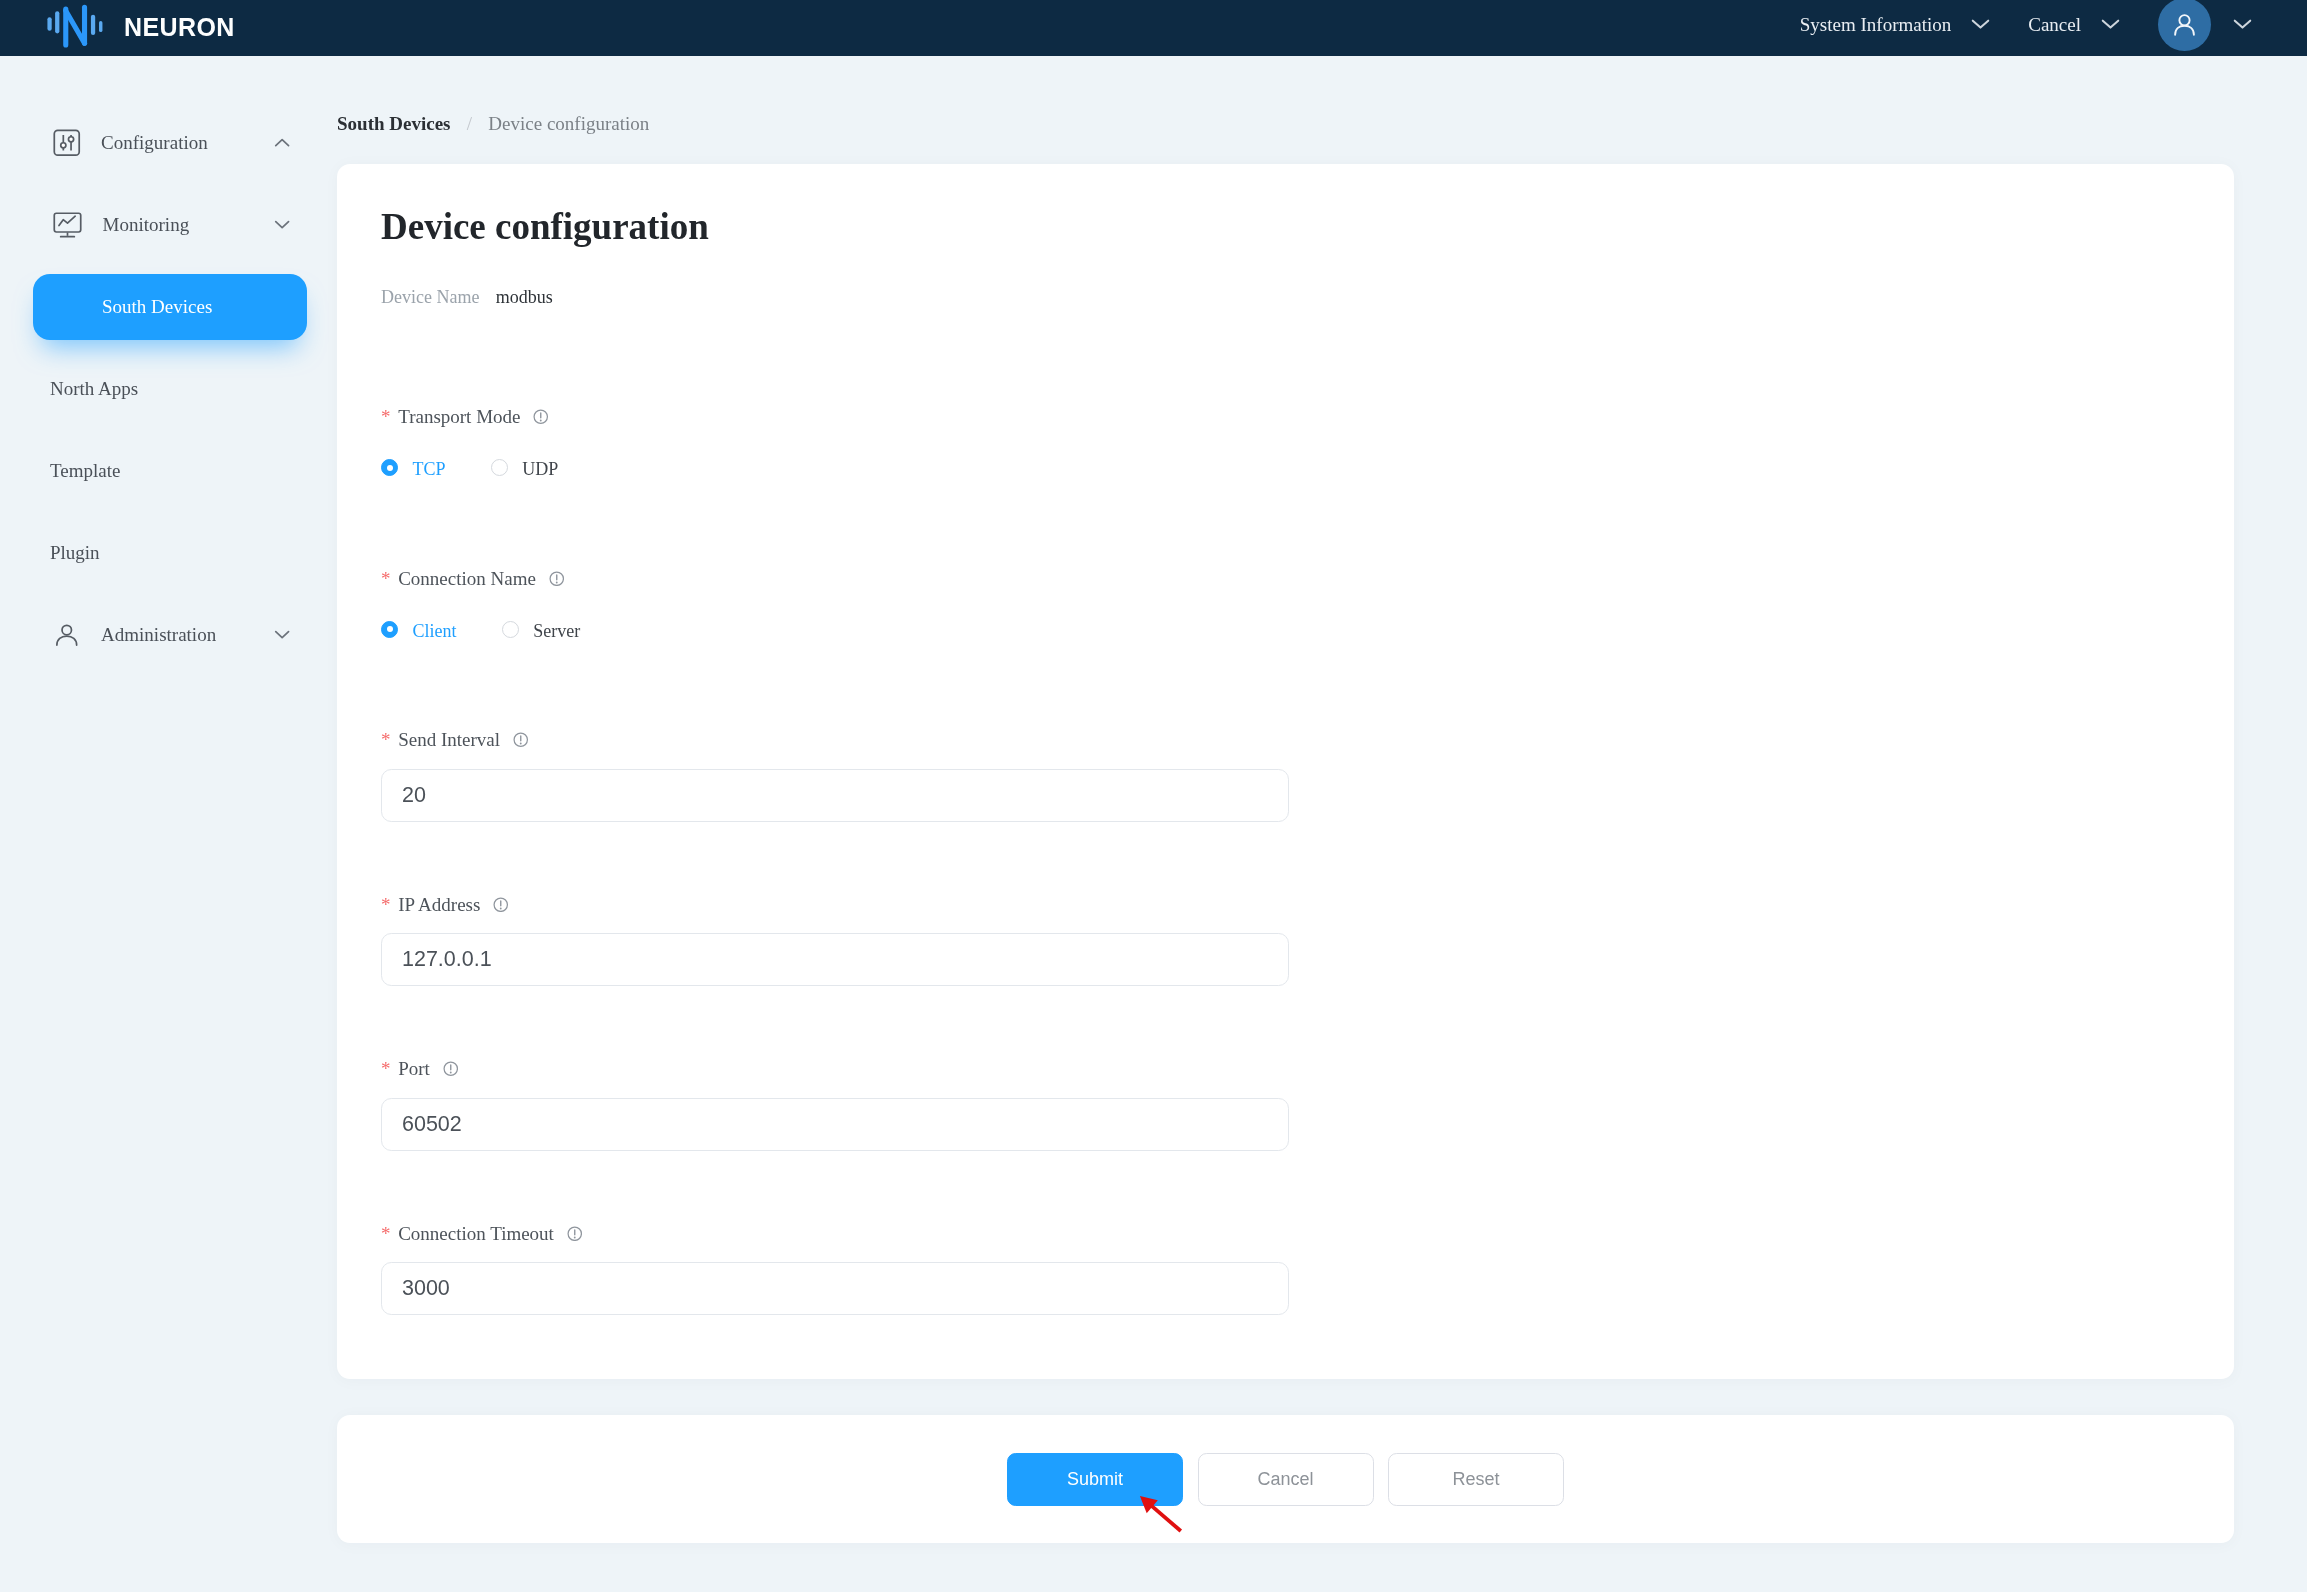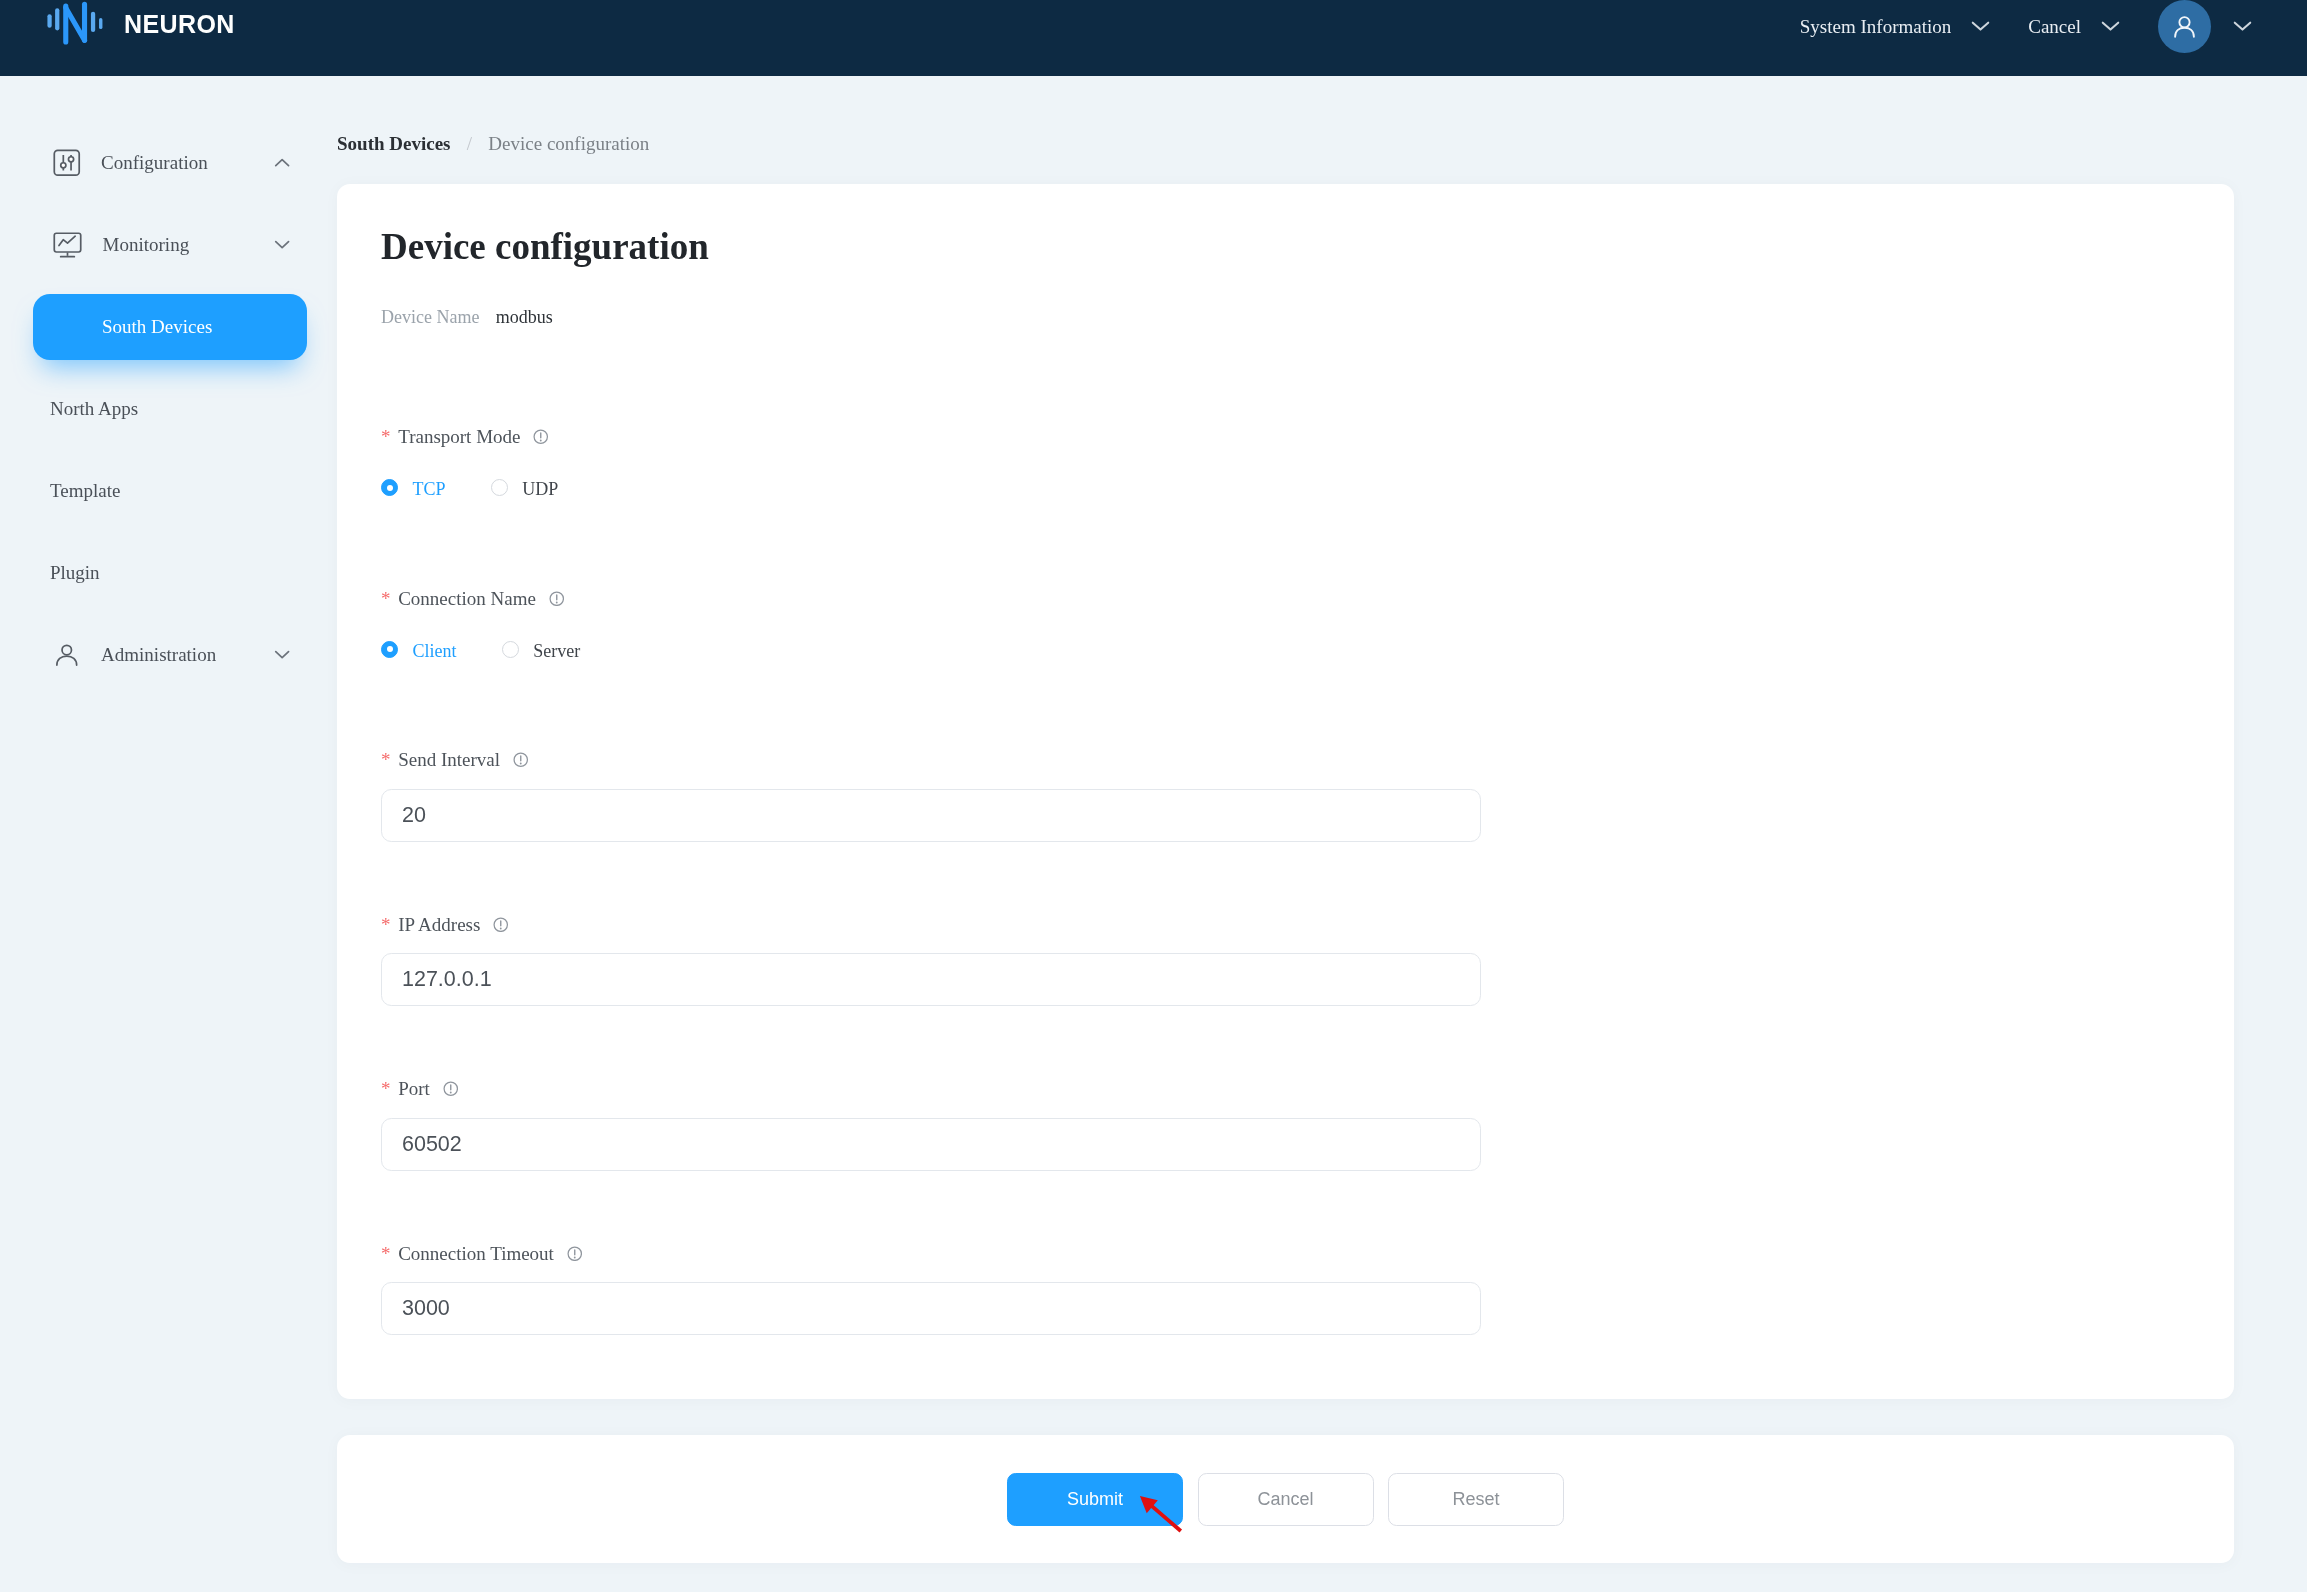--- a/index.html
+++ b/index.html
@@ -7,24 +7,24 @@
   body {
     background: #eef4f8;
     font-family: "Liberation Serif", serif;
     color: #3c4248;
     position: relative;
     overflow: hidden;
   }
 
   
   .header {
-    height: 76px;
+    height: 56px;
     background: #0d2a43;
     display: flex;
-    align-items: flex-start;
+    align-items: flex-end;
     padding: 0 55px 5px 47px;
   }
   .logo { display: flex; align-items: center; }
   .logo-text {
     margin-left: 19px;
     font-family: "Liberation Sans", sans-serif;
     font-weight: 600;
     font-size: 25px;
     letter-spacing: 0.4px;
     color: #fdfefe;
@@ -127,21 +127,21 @@
     display: flex; align-items: center; justify-content: center;
   }
   .radio-opt.selected .radio-circle { background: #1e9fff; border-color: #1e9fff; }
   .radio-dot { width: 6px; height: 6px; border-radius: 50%; background: #ffffff; }
   .radio-text { margin-left: 14.6px; font-size: 18px; color: #3f444a; }
   .radio-opt.selected .radio-text { color: #1e9fff; }
 
   .input-group .field-label { margin-bottom: 15.5px; }
   .text-input {
     display: block;
-    width: 1100px; height: 53px;
+    width: 908px; height: 53px;
     border: 1.7px solid #e3e7ec;
     border-radius: 10.3px;
     background: #ffffff;
     padding: 0 20px;
     font-family: "Liberation Sans", sans-serif;
     font-size: 21.5px; color: #4b5158;
     outline: none;
     margin-bottom: 70px;
   }
   .input-group:last-child .text-input { margin-bottom: 0; }

